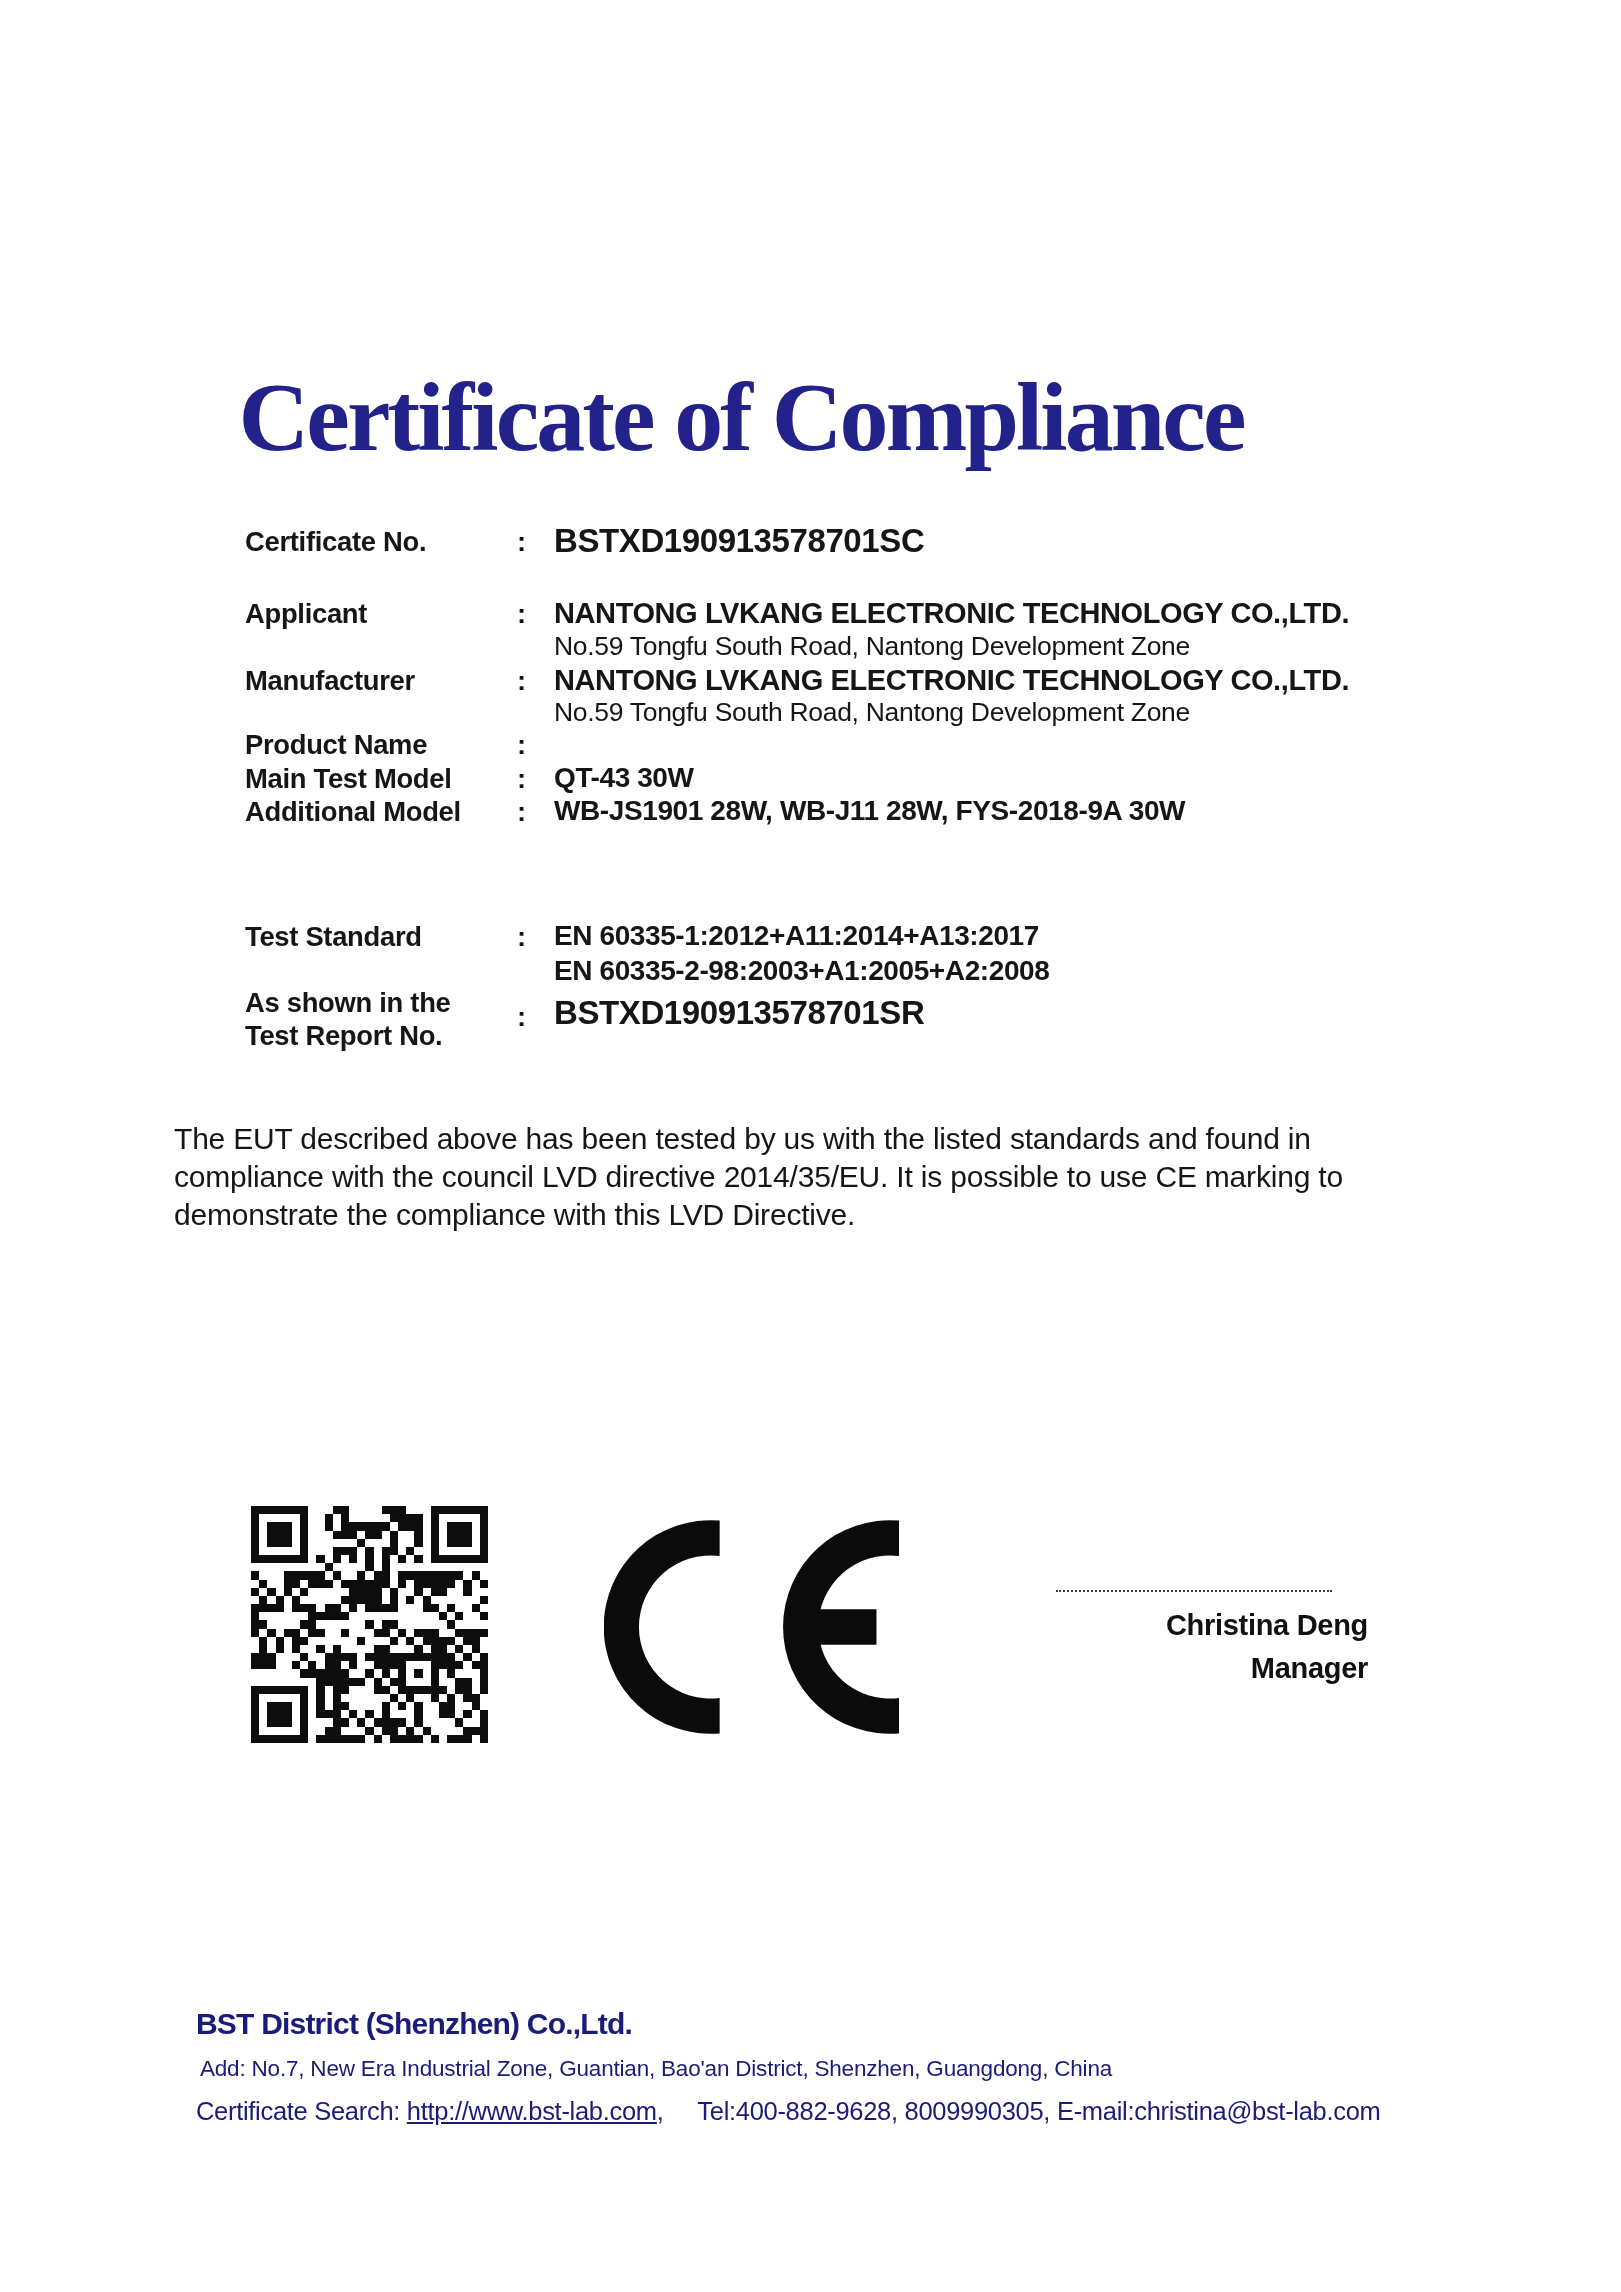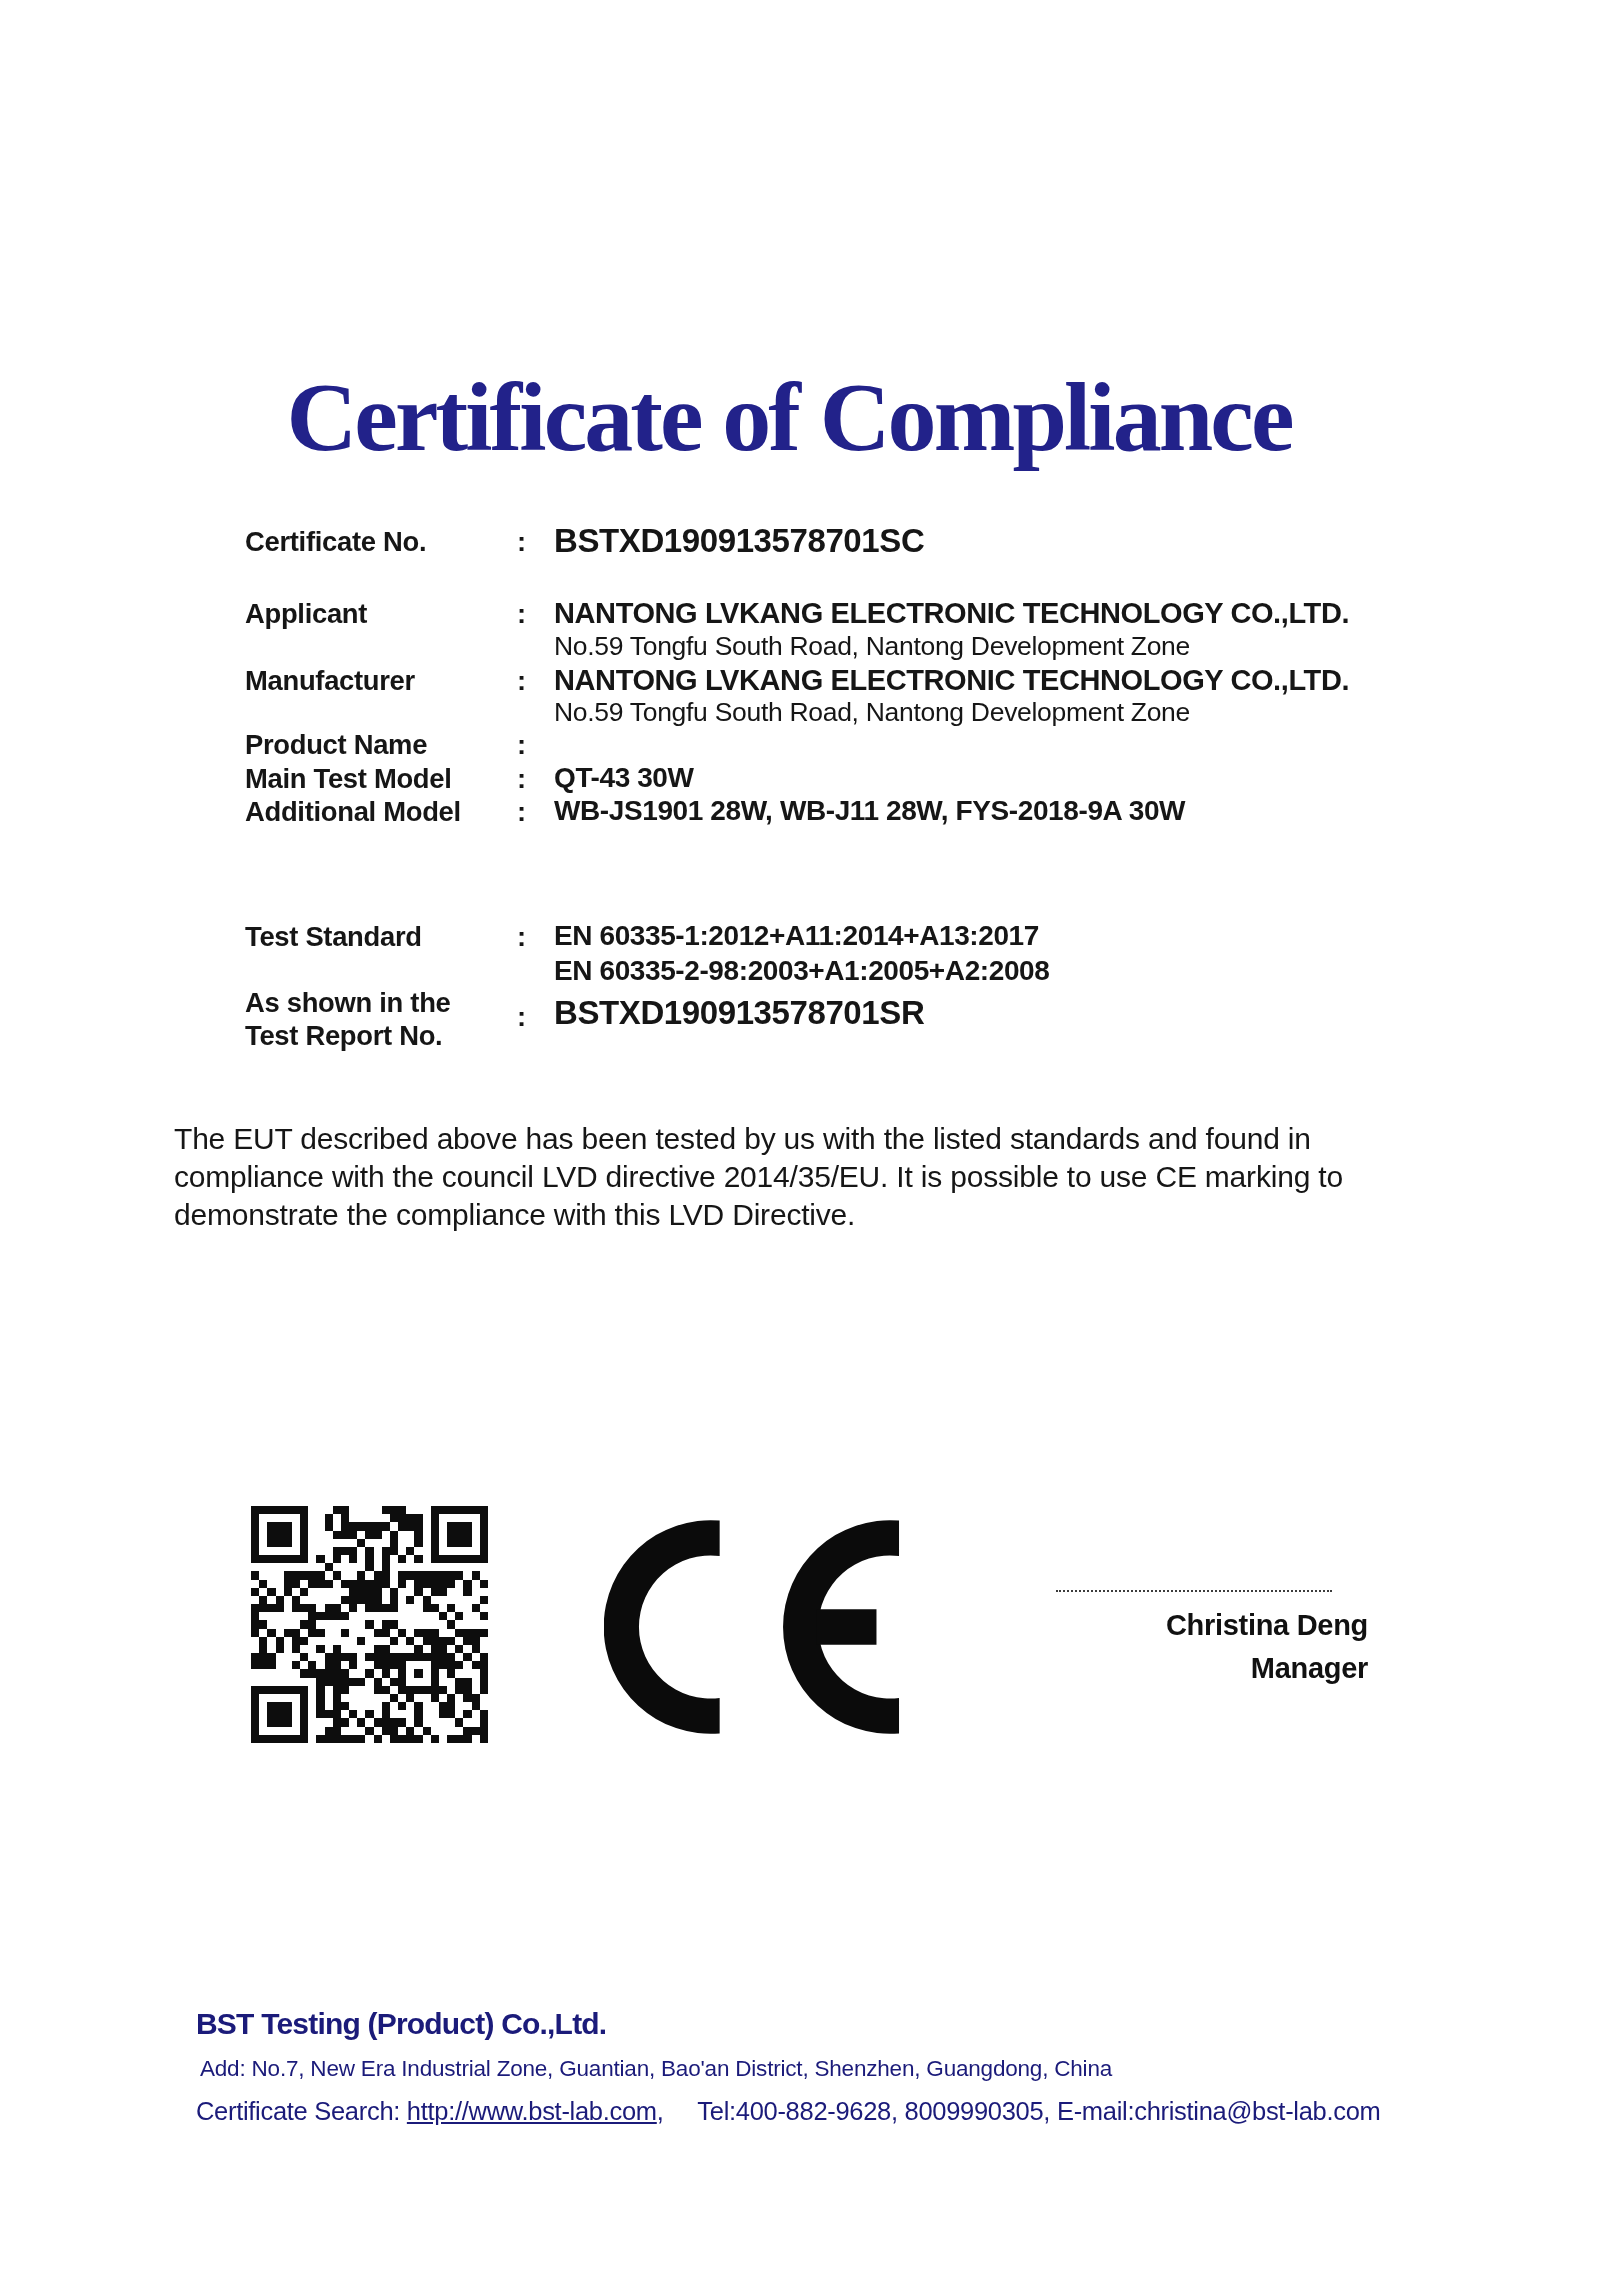--- a/index.html
+++ b/index.html
@@ -13,21 +13,20 @@
   }
   .abs{position:absolute;line-height:1;white-space:nowrap;}
   #doc-title{
     top:368px;left:0;width:1482px;
     text-align:center;
     font-family:"Liberation Serif", serif;
     font-weight:bold;
     font-size:98px;
     letter-spacing:-2.9px;
     color:#22228a;
-    margin-left:48px;
   }
   .lbl{left:245px;font-weight:bold;font-size:27.4px;letter-spacing:-0.3px;}
   .colon{left:517px;font-weight:bold;font-size:27.4px;}
   .val{left:554px;font-weight:bold;letter-spacing:-0.4px;}
   .val-lg{font-size:33px;}
   .val-md{font-size:29px;}
   .val-sm{font-size:28px;}
   .addr{left:554px;font-size:26.5px;font-weight:normal;letter-spacing:-0.3px;}
   .lbl-2line{line-height:33px;}
   #body-text{
@@ -541,21 +540,21 @@
       <path fill="#0b0b0b" d="M217 91 H278 V127 H217 Z"></path>
     </svg>
   </div>
 
   <div id="signature" class="abs">
     <div id="sig-dots"></div>
     <div class="sig-line">Christina Deng</div>
     <div class="sig-line">Manager</div>
   </div>
 
-  <div id="footer-company" class="abs">BST Testing (Product) Co.,Ltd.</div>
+  <div id="footer-company" class="abs">BST District (Shenzhen) Co.,Ltd.</div>
   <div id="footer-address" class="abs">Add: No.7, New Era Industrial Zone, Guantian, Bao'an District, Shenzhen, Guangdong, China</div>
   <div id="footer-search" class="abs">
     <span>Certificate Search:</span>
     <span> </span>
     <a id="search-url" href="#">http://www.bst-lab.com</a><span>,</span><span class="gap"></span>
     <span>Tel:400-882-9628, 8009990305, E-mail:christina@bst-lab.com</span>
   </div>
 
 </div>
 

